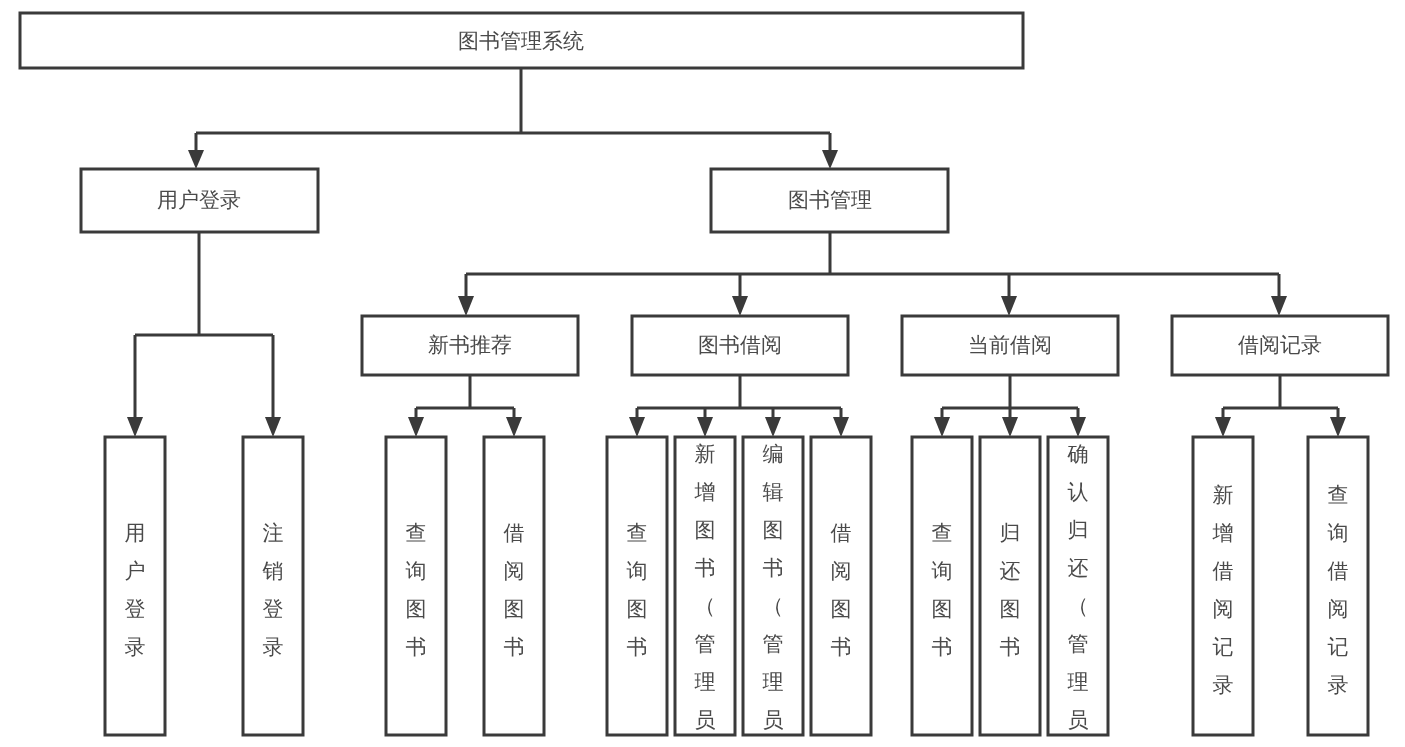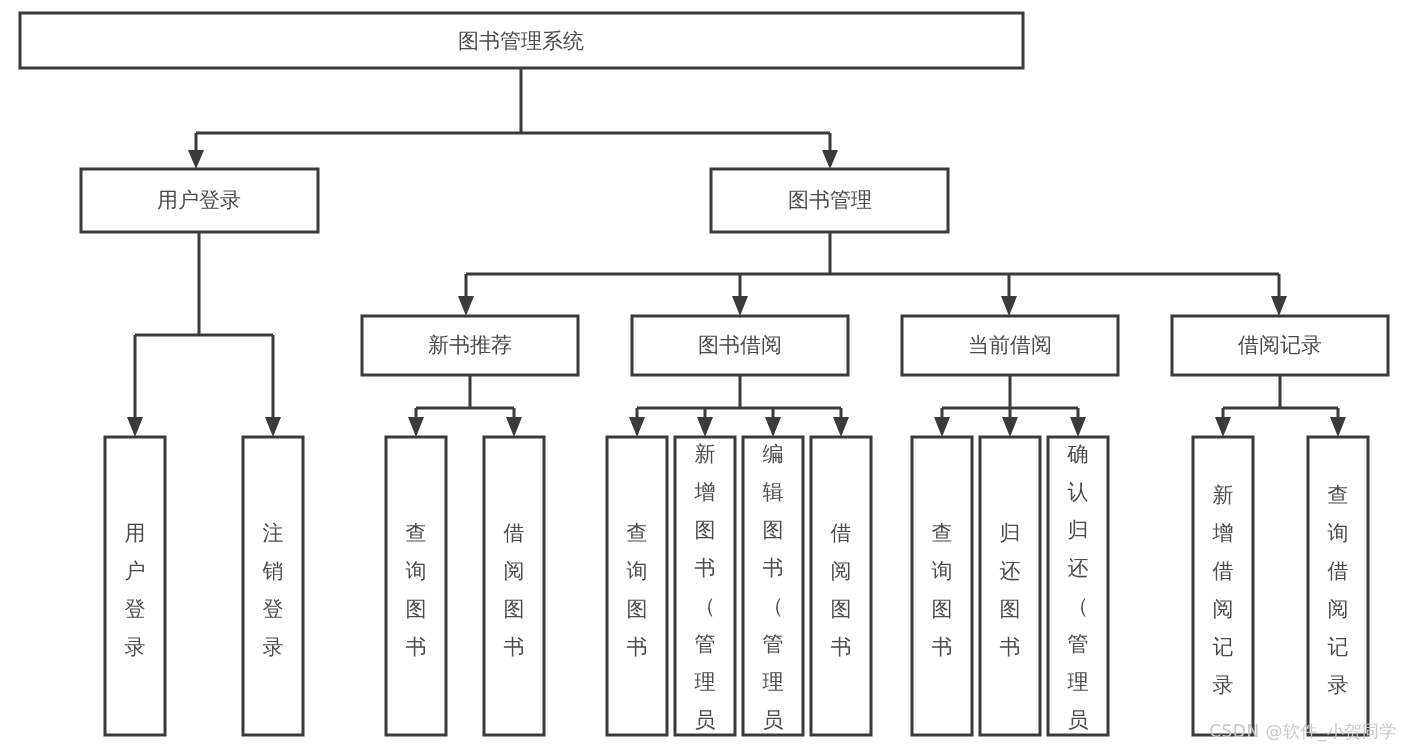--- a/index.html
+++ b/index.html
@@ -205,15 +205,14 @@
       <rect class="node-box" x="1193" y="437" width="60" height="298"></rect>
       <text class="node-label-vertical vtext" x="1223" y="0"><tspan x="1223" y="501.64">新</tspan><tspan x="1223" y="539.64">增</tspan><tspan x="1223" y="577.64">借</tspan><tspan x="1223" y="615.64">阅</tspan><tspan x="1223" y="653.64">记</tspan><tspan x="1223" y="691.64">录</tspan></text>
     </g>
     <g>
       <rect class="node-box" x="1308" y="437" width="60" height="298"></rect>
       <text class="node-label-vertical vtext" x="1338" y="0"><tspan x="1338" y="501.64">查</tspan><tspan x="1338" y="539.64">询</tspan><tspan x="1338" y="577.64">借</tspan><tspan x="1338" y="615.64">阅</tspan><tspan x="1338" y="653.64">记</tspan><tspan x="1338" y="691.64">录</tspan></text>
     </g>
 
   </svg>
 
-  <div class="watermark-text">CSDN @软件_小贺同学</div>
 
 </div>
 
 </body></html>

